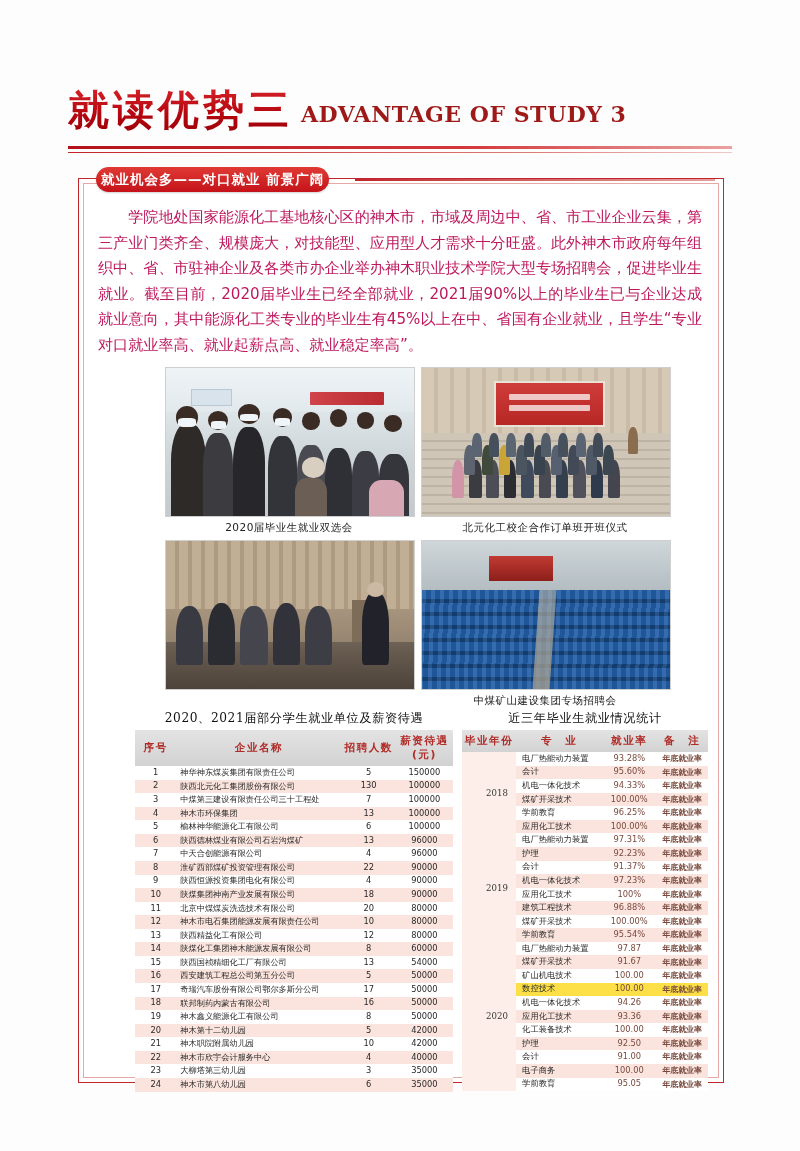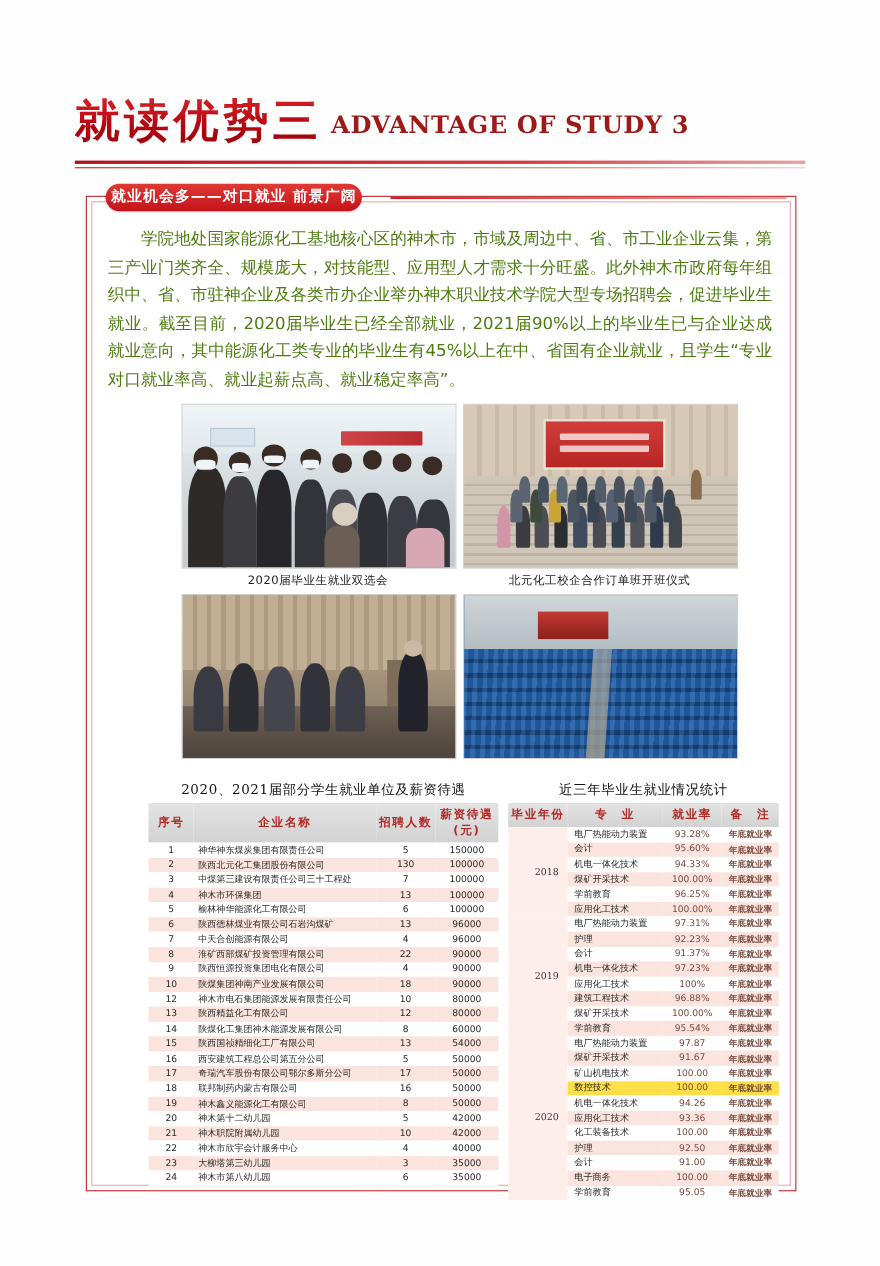--- a/index.html
+++ b/index.html
@@ -58,21 +58,21 @@
     z-index:5;
   }
   .pill-line{
     position:absolute;left:355px;top:179px;width:360px;height:1.5px;
     background:linear-gradient(90deg,#c1272d 0%,#e7a09d 100%);z-index:4;
   }
 
   
   .para{
     position:absolute;left:98px;top:205px;width:604px;
-    font-size:15.1px;line-height:25.6px;color:#4d7c0f;
+    font-size:15.1px;line-height:25.6px;color:#be185d;
     text-align:justify;text-justify:inter-ideograph;
     text-indent:2em;
   }
 
   
   .photos{position:absolute;left:165px;top:367px;width:505px;}
   .prow{display:flex;gap:8px;}
   .pcell{width:248px;}
   .photo{
     width:248px;height:148px;position:relative;overflow:hidden;
@@ -280,20 +280,21 @@
           <div class="fg" style="left:81%;top:28%;width:7%;height:10%;background:#cbb9a4;border-radius:50%;"></div>
         </div>
       </div>
       <div class="pcell">
         <div class="photo ph4">
           <div class="stage"></div>
           <div class="screen"></div>
           <div class="seats"></div>
           <div class="aisle"></div>
         </div>
+        <div class="cap">中煤矿山建设集团专场招聘会</div>
       </div>
     </div>
   </div>
 
   <div class="ltable-wrap">
     <div class="tbl-title">2020、2021届部分学生就业单位及薪资待遇</div>
     <table class="ltable">
       <thead>
           <tr>
         <th>序号</th>
@@ -357,20 +358,26 @@
             <td>4</td>
             <td>90000</td>
           </tr>
           <tr>
             <td>10</td>
             <td class="name">陕煤集团神南产业发展有限公司</td>
             <td>18</td>
             <td>90000</td>
           </tr>
           <tr>
+            <td>11</td>
+            <td class="name">北京中煤煤炭洗选技术有限公司</td>
+            <td>20</td>
+            <td>80000</td>
+          </tr>
+          <tr>
             <td>12</td>
             <td class="name">神木市电石集团能源发展有限责任公司</td>
             <td>10</td>
             <td>80000</td>
           </tr>
           <tr>
             <td>13</td>
             <td class="name">陕西精益化工有限公司</td>
             <td>12</td>
             <td>80000</td>

